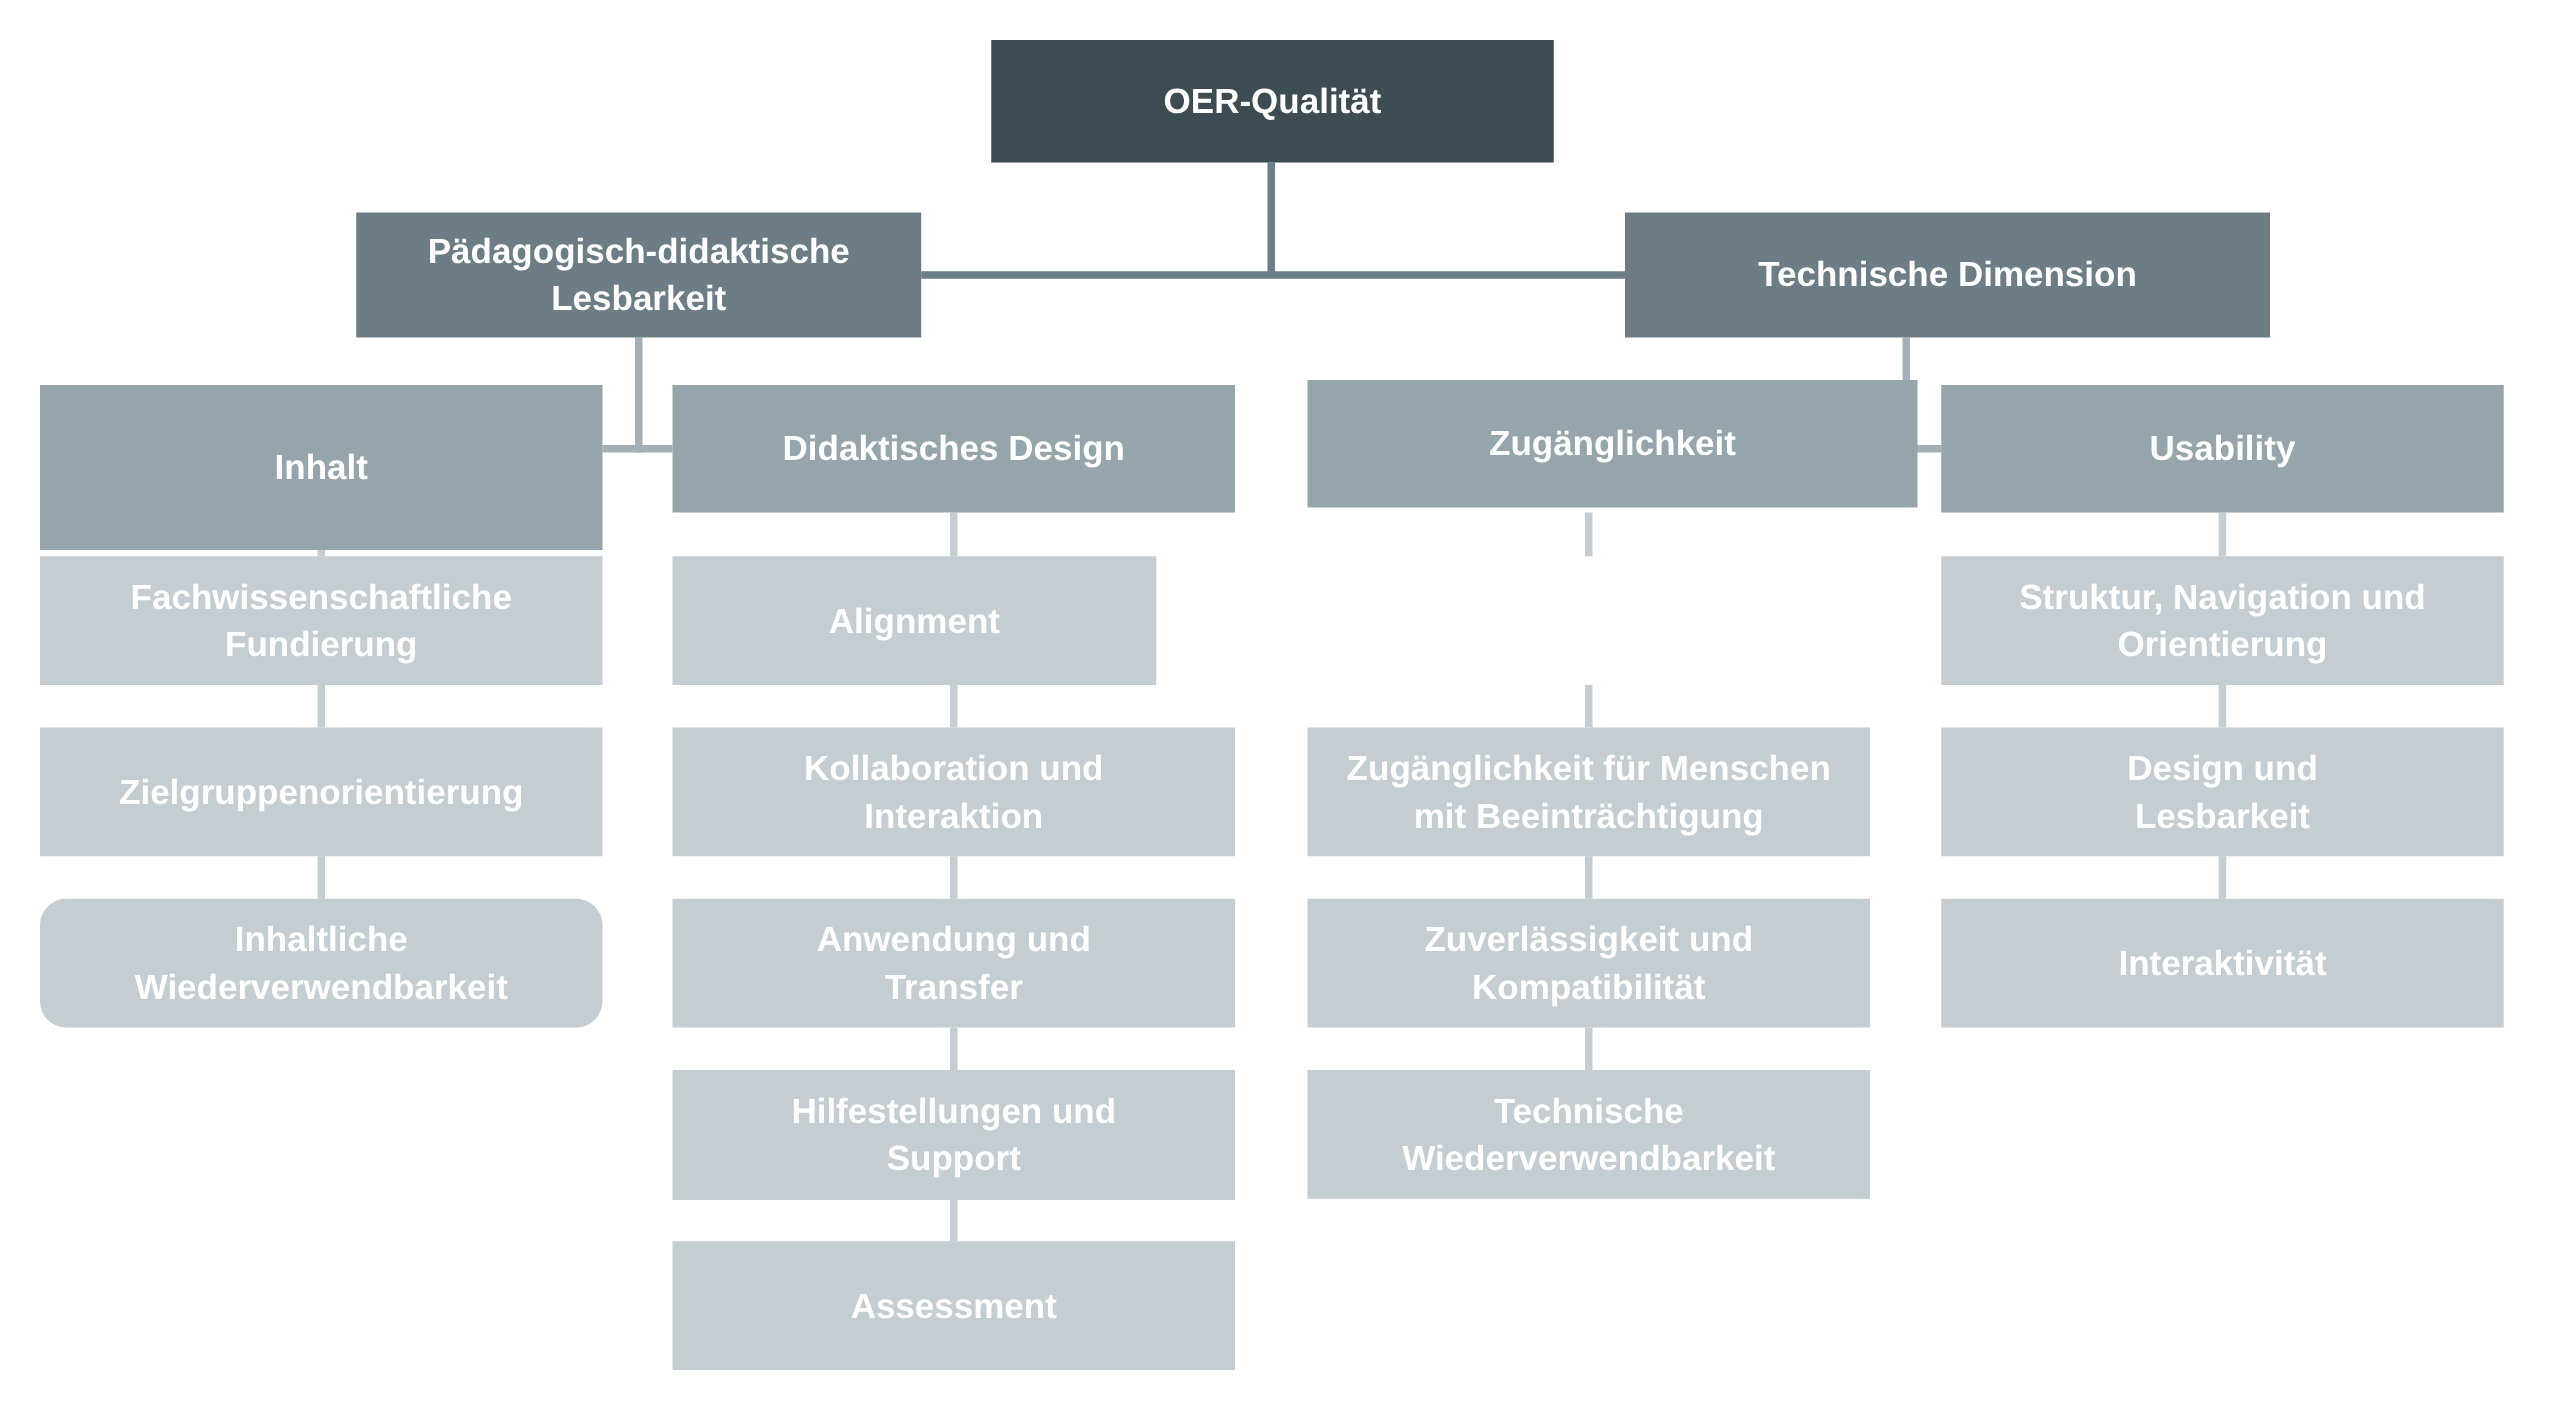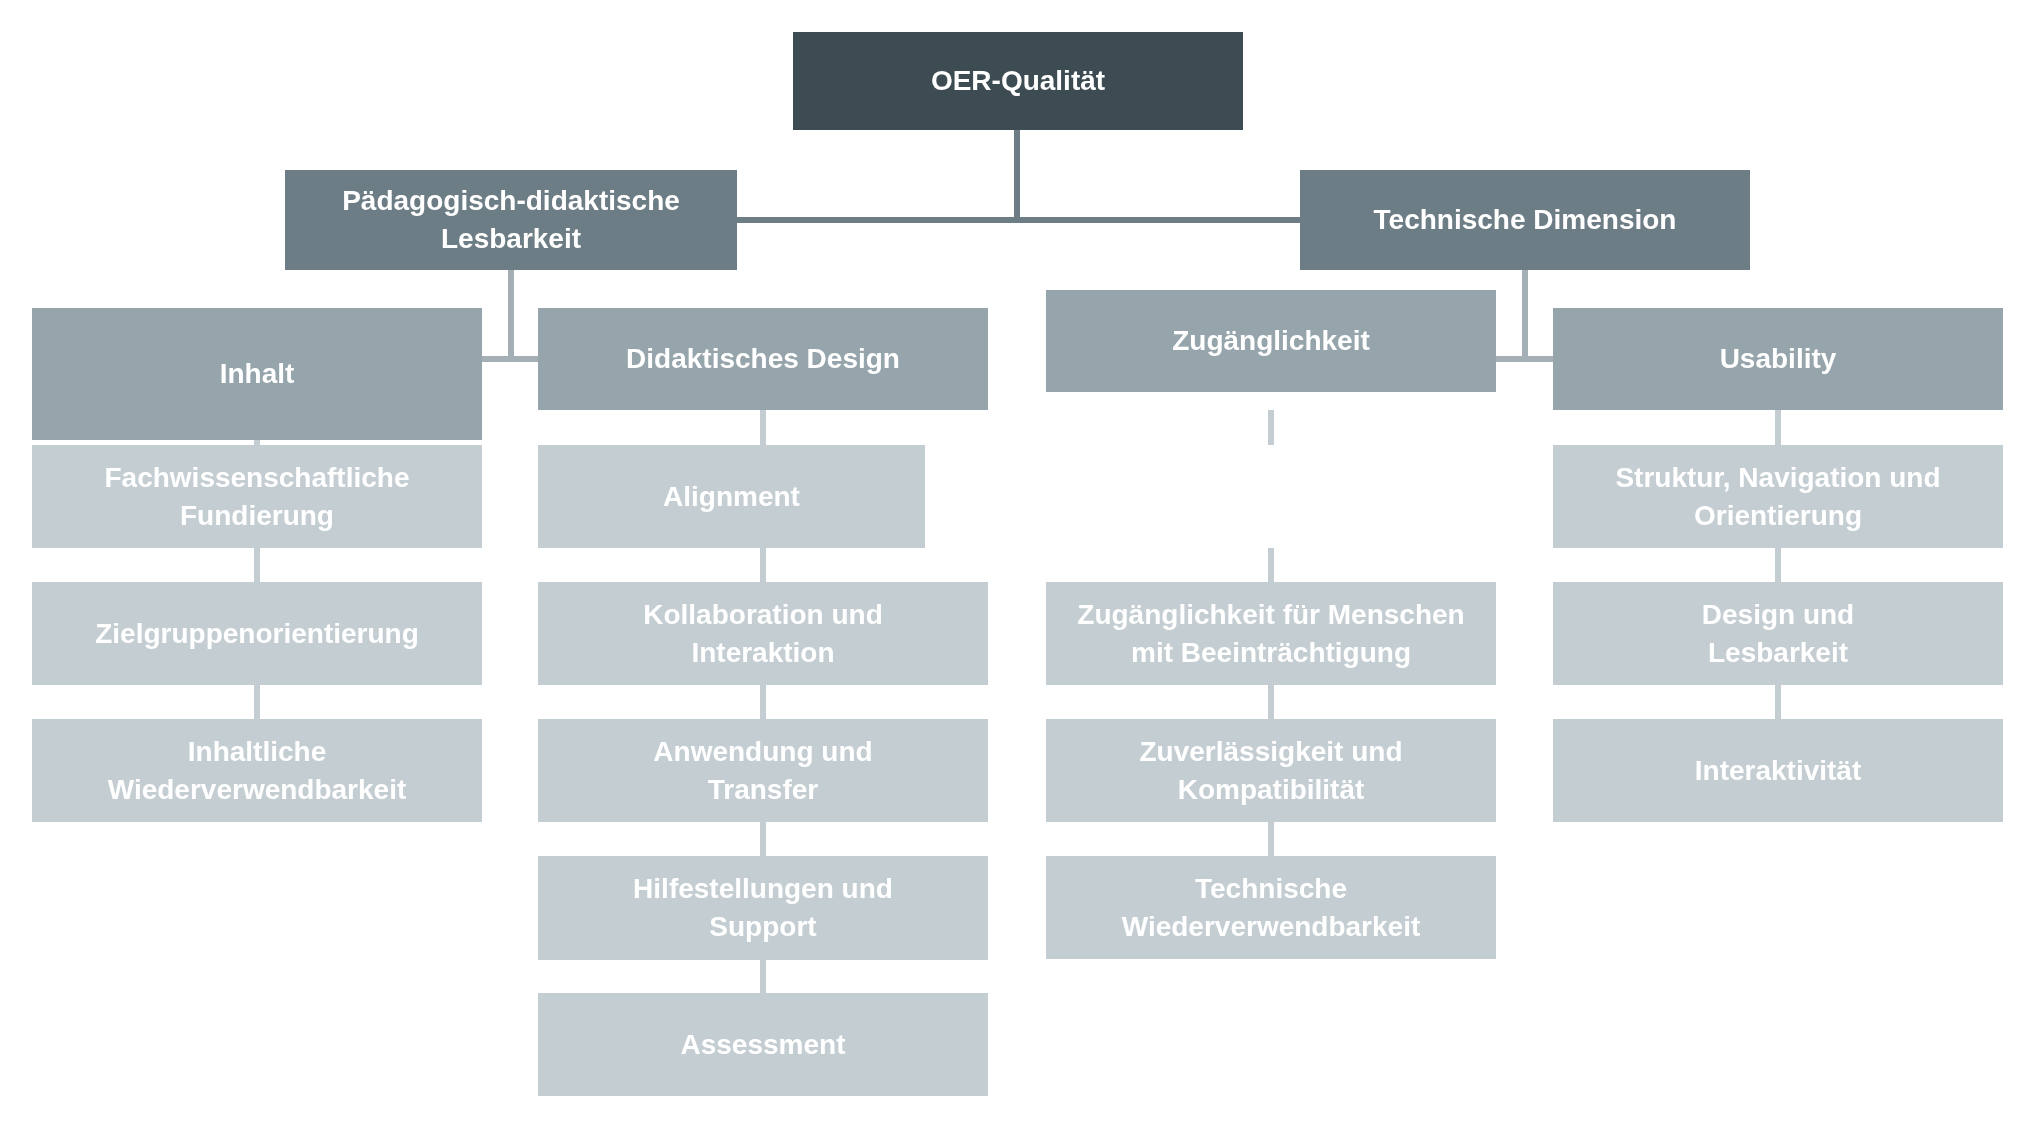--- a/index.html
+++ b/index.html
@@ -64,31 +64,31 @@
   <div class="conn light" style="left:1268px; top:822px; width:6px; height:34px;"></div>
 
   <div class="conn light" style="left:1775px; top:410px; width:6px; height:35px;"></div>
   <div class="conn light" style="left:1775px; top:548px; width:6px; height:34px;"></div>
   <div class="conn light" style="left:1775px; top:685px; width:6px; height:34px;"></div>
 
   <div class="node l1" style="left:793px; top:32px; width:450px; height:98px;">OER-Qualität</div>
 
   <div class="node l2" style="left:285px; top:170px; width:452px; height:100px;">Pädagogisch-didaktische
 Lesbarkeit</div>
-  <div class="node l2" style="left:1300px; top:170px; width:450px; height:100px;">Technische Dimension</div>
+  <div class="node l2" style="left:1300px; top:170px; width:516px; height:100px;">Technische Dimension</div>
 
   <div class="node l3" style="left:32px; top:308px; width:450px; height:132px;">Inhalt</div>
   <div class="node l3" style="left:538px; top:308px; width:450px; height:102px;">Didaktisches Design</div>
-  <div class="node l3" style="left:1046px; top:290px; width:450px; height:102px;">Zugänglichkeit</div>
+  <div class="node l3" style="left:1046px; top:304px; width:488px; height:102px;">Zugänglichkeit</div>
   <div class="node l3" style="left:1553px; top:308px; width:450px; height:102px;">Usability</div>
 
   <div class="node l4" style="left:32px; top:445px; width:450px; height:103px;">Fachwissenschaftliche
 Fundierung</div>
   <div class="node l4" style="left:32px; top:582px; width:450px; height:103px;">Zielgruppenorientierung</div>
-  <div class="node l4" style="left:32px; top:719px; width:450px; height:103px;">Inhaltliche
+  <div class="node l4" style="left:32px; top:719px; width:450px; height:103px;border-radius:21px;">Inhaltliche
 Wiederverwendbarkeit</div>
 
   <div class="node l4" style="left:538px; top:445px; width:387px; height:103px;">Alignment</div>
   <div class="node l4" style="left:538px; top:719px; width:450px; height:103px;">Anwendung und
 Transfer</div>
   <div class="node l4" style="left:538px; top:582px; width:450px; height:103px;">Kollaboration und
 Interaktion</div>
   <div class="node l4" style="left:538px; top:856px; width:450px; height:104px;">Hilfestellungen und
 Support</div>
   <div class="node l4" style="left:538px; top:993px; width:450px; height:103px;">Assessment</div>

